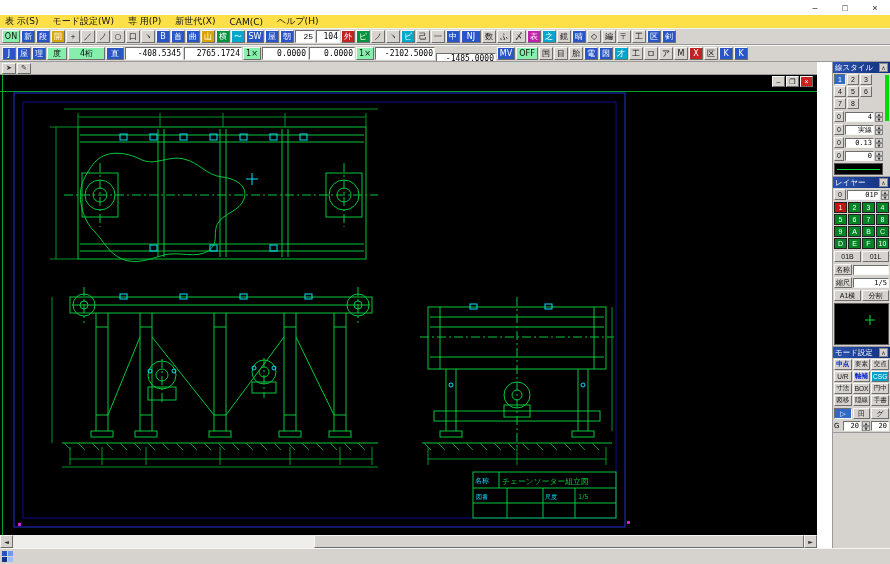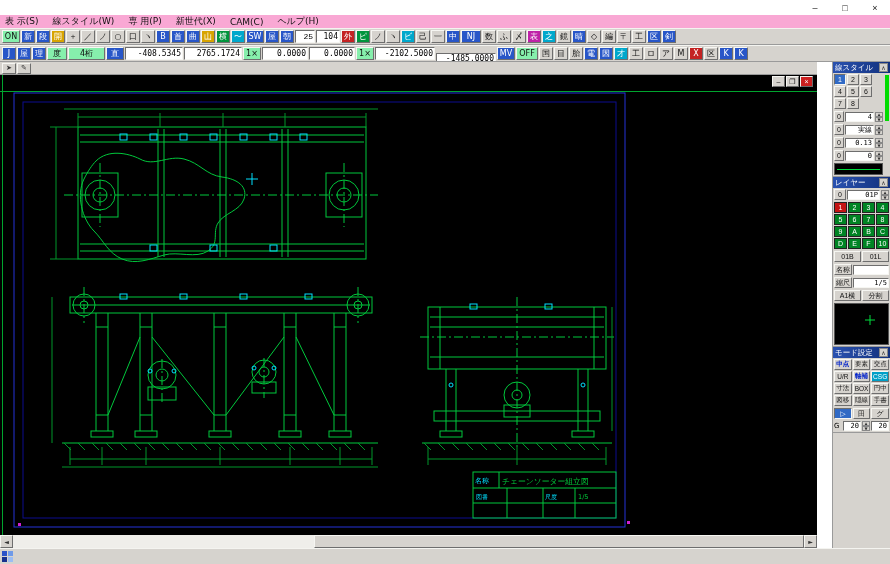--- a/index.html
+++ b/index.html
@@ -5,21 +5,21 @@
   * { box-sizing: border-box; margin: 0; padding: 0; }
   html,body { width:890px; height:564px; overflow:hidden; }
   body { font-family:"DejaVu Sans",sans-serif; background:#fff; font-size:9px; }
   .app { width:890px; height:564px; display:flex; flex-direction:column; position:relative; background:#fff; }
 
   
   .titlebar { height:15px; background:#fff; display:flex; justify-content:flex-end; align-items:center; }
   .wbtn { width:30px; height:15px; font-size:9px; line-height:14px; text-align:center; color:#222; background:#fff; border:none; }
 
   
-  .menubar { height:13px; background:#f9a8d4; display:flex; align-items:center; gap:14px; padding-left:5px; font-size:9px; color:#111; }
+  .menubar { height:13px; background:#fde047; display:flex; align-items:center; gap:14px; padding-left:5px; font-size:9px; color:#111; }
   .menu-item { white-space:nowrap; }
 
   
   .toolbar { background:#d6d3ce; border-top:1px solid #f4f4f0; border-bottom:1px solid #9a9a9a; display:flex; align-items:center; gap:1px; padding:1px 2px; height:17px; overflow:hidden; }
   .tbtn { height:13px; min-width:14px; font-size:8px; line-height:10px; padding:0 1px; display:inline-flex; align-items:center; justify-content:center; background:#d6d3ce; color:#111; border:1px solid; border-color:#f6f6f2 #6e6e6e #6e6e6e #f6f6f2; font-family:"DejaVu Sans",sans-serif; white-space:nowrap; }
   .t-blue { background:#2856c8; color:#fff; }
   .t-cyan { background:#00a8cc; color:#fff; }
   .t-green { background:#00953c; color:#fff; }
   .t-red { background:#c42222; color:#fff; }
   .t-magenta { background:#bf22a8; color:#fff; }
@@ -90,21 +90,21 @@
   <div class="titlebar">
     <button class="wbtn">–</button>
     <button class="wbtn">□</button>
     <button class="wbtn">×</button>
   </div>
 
   <div class="menubar">
 
       <span class="menu-item">表 示(S)</span>
 
-      <span class="menu-item">線スタイル(W)</span>
+      <span class="menu-item">モード設定(W)</span>
 
       <span class="menu-item">専 用(P)</span>
 
       <span class="menu-item">新世代(X)</span>
 
       <span class="menu-item">CAM(C)</span>
 
       <span class="menu-item">ヘルプ(H)</span>
     </div>
 

